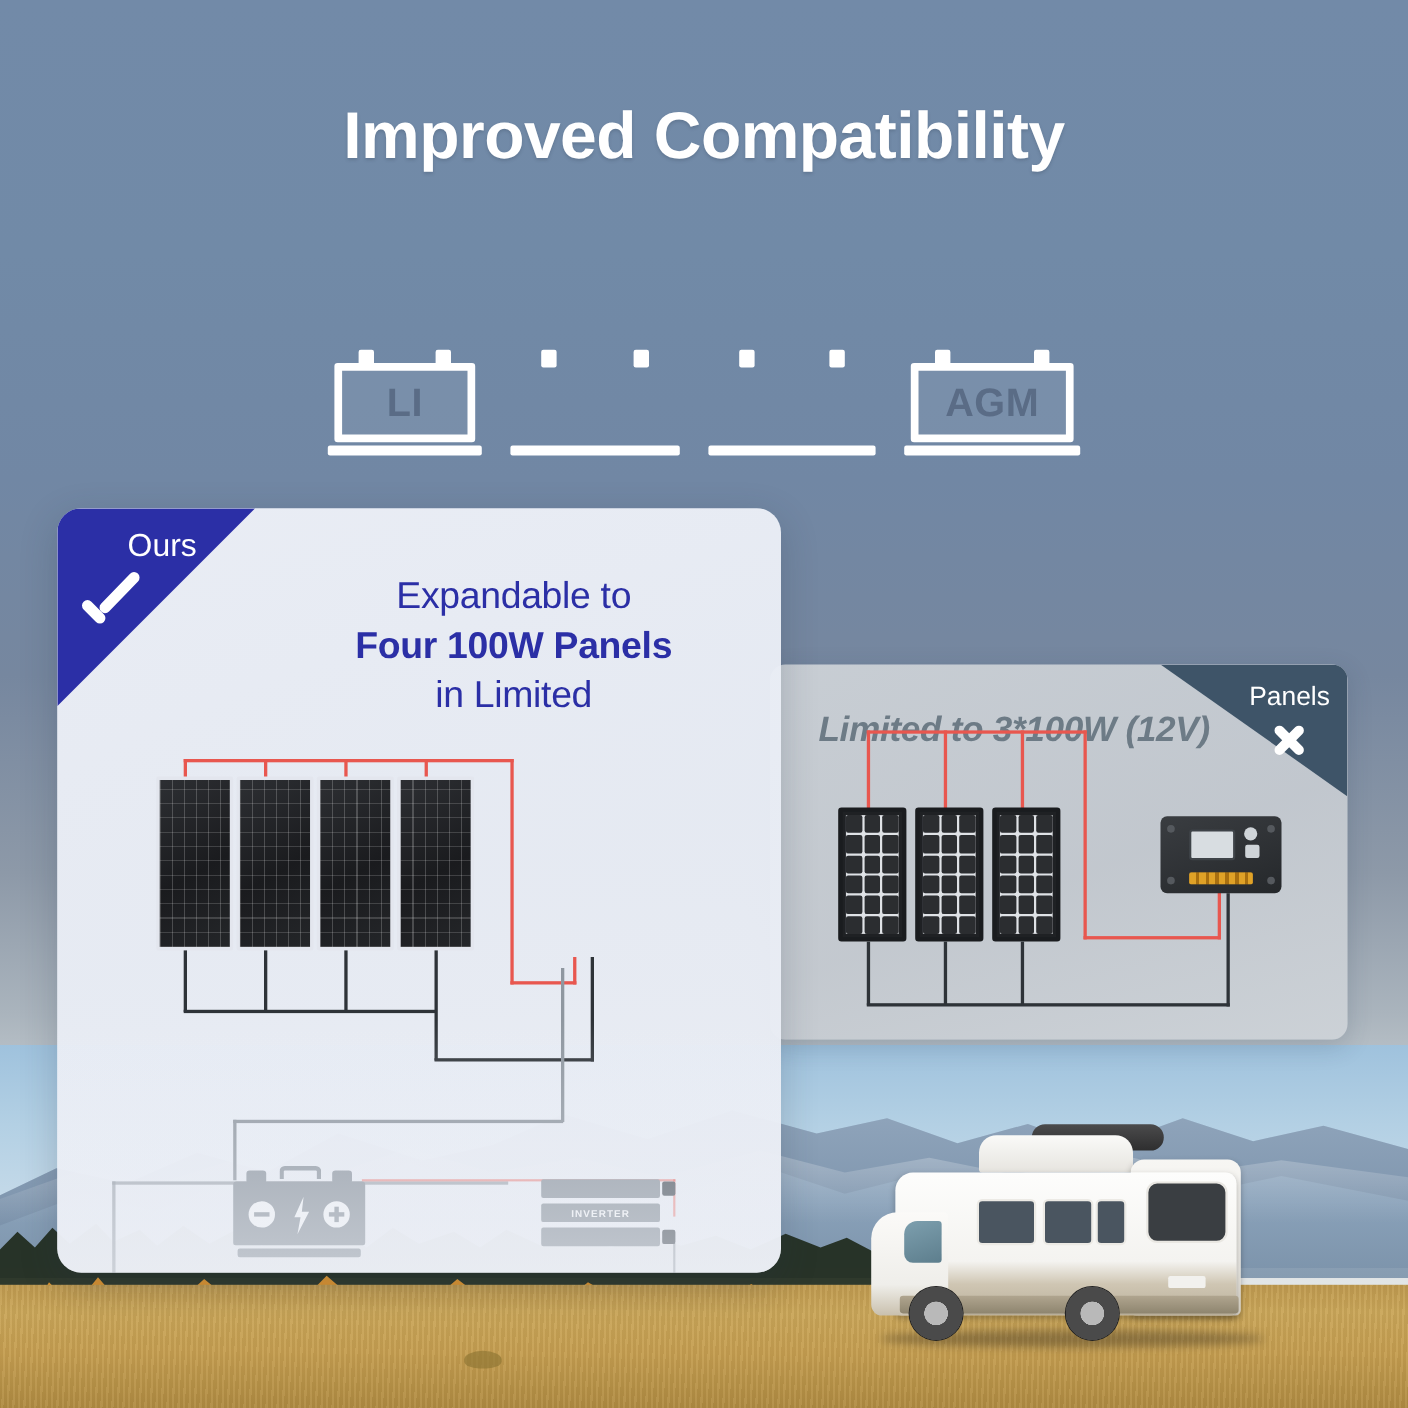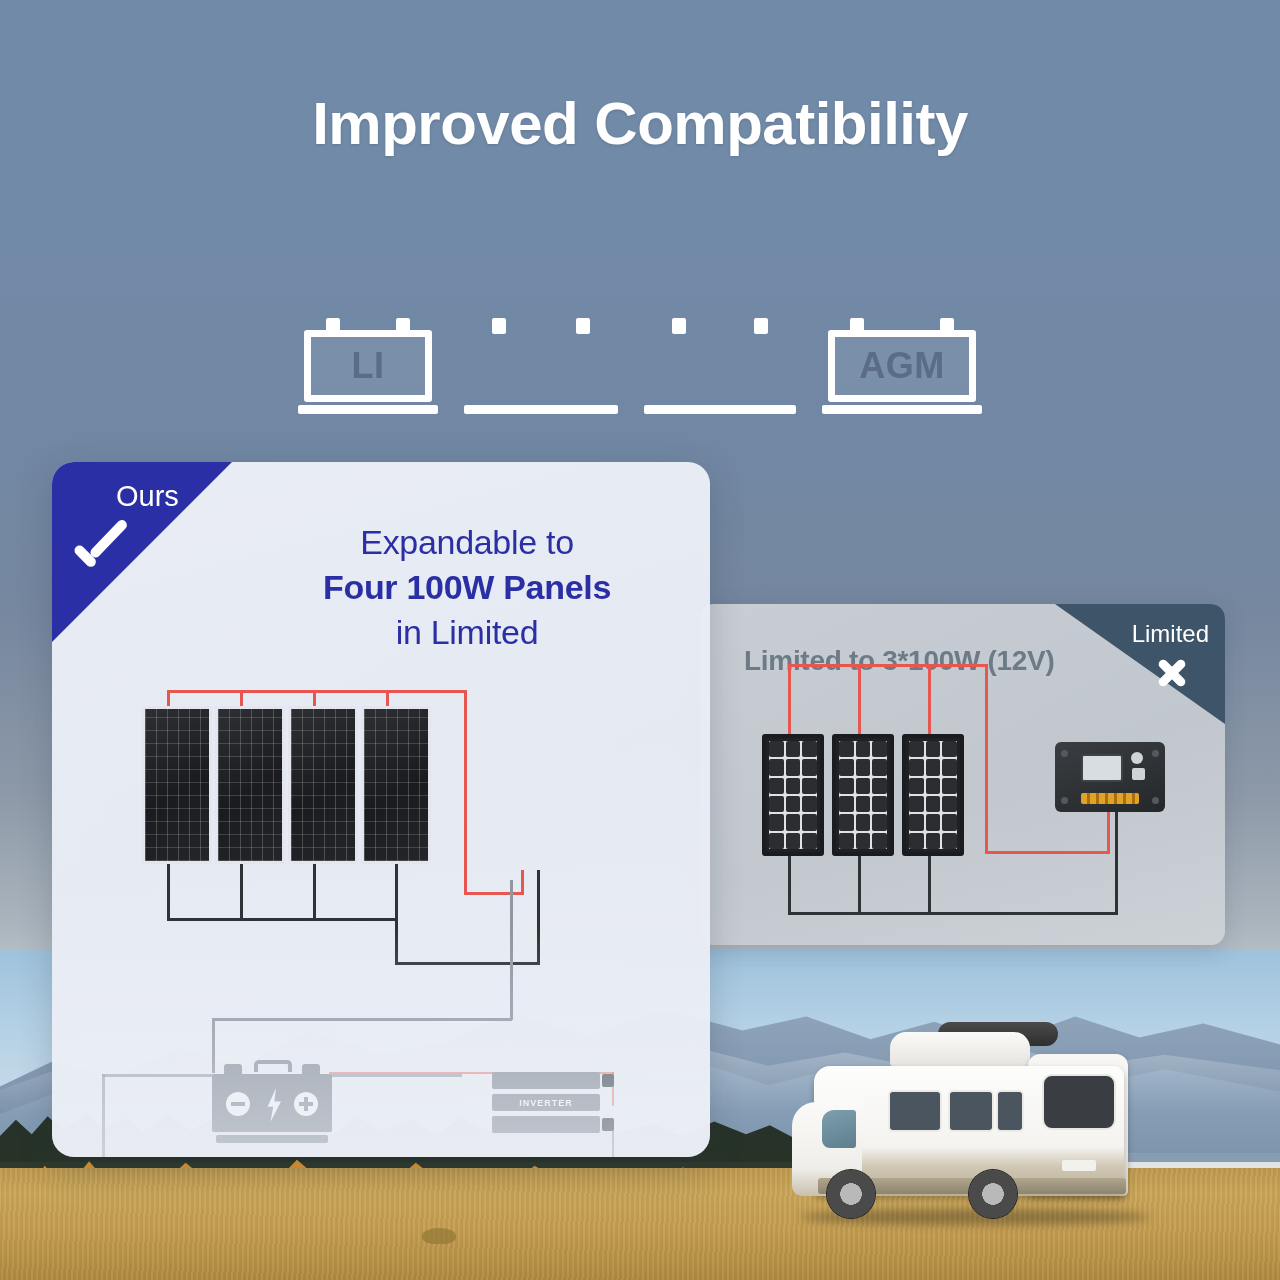--- a/index.html
+++ b/index.html
@@ -164,21 +164,21 @@
   .x-icon{
     position:absolute;right:36px;top:52px;width:34px;height:34px;
   }
   .x-icon:before,.x-icon:after{
     content:"";position:absolute;left:50%;top:50%;width:34px;height:9px;
     background:#fff;border-radius:5px;transform-origin:center;
   }
   .x-icon:before{transform:translate(-50%,-50%) rotate(45deg);}
   .x-icon:after{transform:translate(-50%,-50%) rotate(-45deg);}
   .others-title{
-    position:absolute;left:44px;top:41px;color:#6d7b86;font-size:28px;font-weight:700;letter-spacing:-.3px;
+    position:absolute;left:44px;top:41px;color:#6d7b86;font-size:32px;font-weight:700;letter-spacing:-.3px;font-style:italic;
   }
 
   .card-ours{
     position:absolute;left:52px;top:462px;width:658px;height:695px;
     border-radius:22px;overflow:hidden;
     background:linear-gradient(165deg,rgba(237,240,247,.97) 0%,rgba(233,237,245,.96) 50%,rgba(235,238,245,.95) 100%);
     box-shadow:0 10px 34px rgba(35,50,70,.22);
   }
   .corner-ours{
     position:absolute;left:0;top:0;width:180px;height:180px;
@@ -456,21 +456,21 @@
         <span class="oc-screw ocs3"></span>
         <span class="oc-screw ocs4"></span>
         <span class="oc-lcd"></span>
         <span class="oc-btn"></span>
         <span class="oc-btn2"></span>
         <span class="oc-term"></span>
       </div>
     </div>
 
     <div class="corner-others"></div>
-    <div class="c-txt" style="position:absolute;right:16px;top:16px;color:#fff;font-size:24px;">Limited</div>
+    <div class="c-txt" style="position:absolute;right:16px;top:16px;color:#fff;font-size:24px;">Panels</div>
     <div class="x-icon"></div>
   </div>
 
   <div class="card-ours">
 
     <div class="ours-title">
       <div class="l1">Expandable to</div>
       <div class="l2">Four 100W Panels</div>
       <div class="l3">in Limited</div>
     </div>

